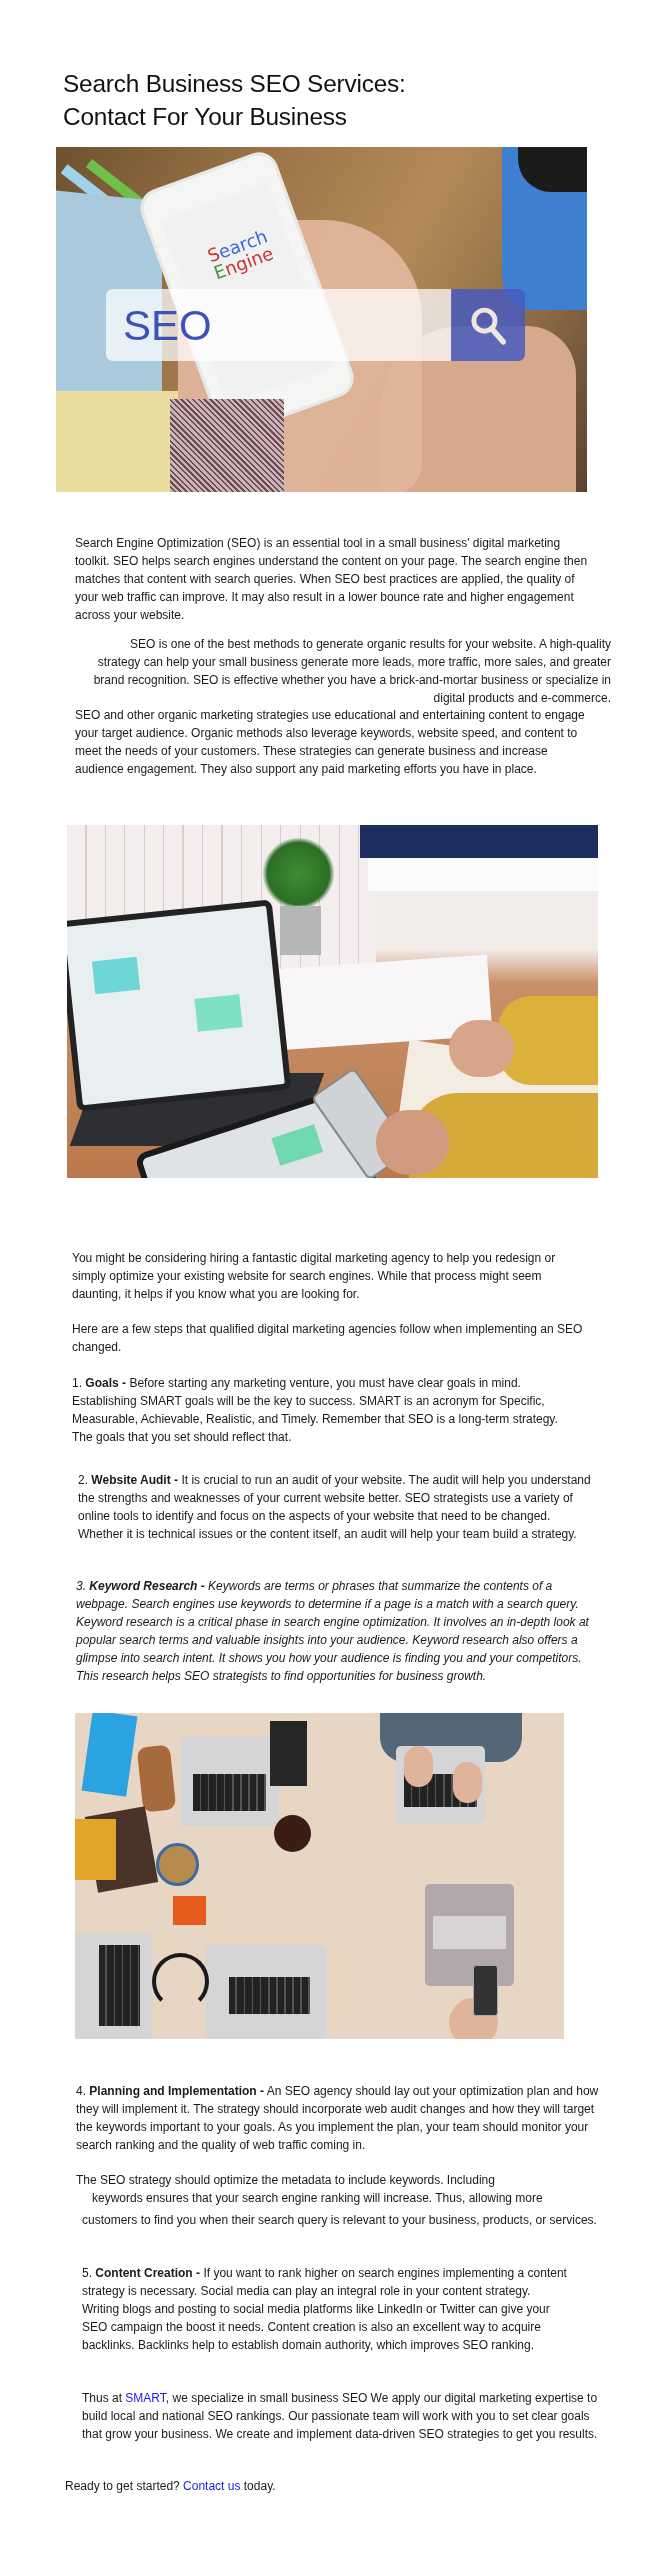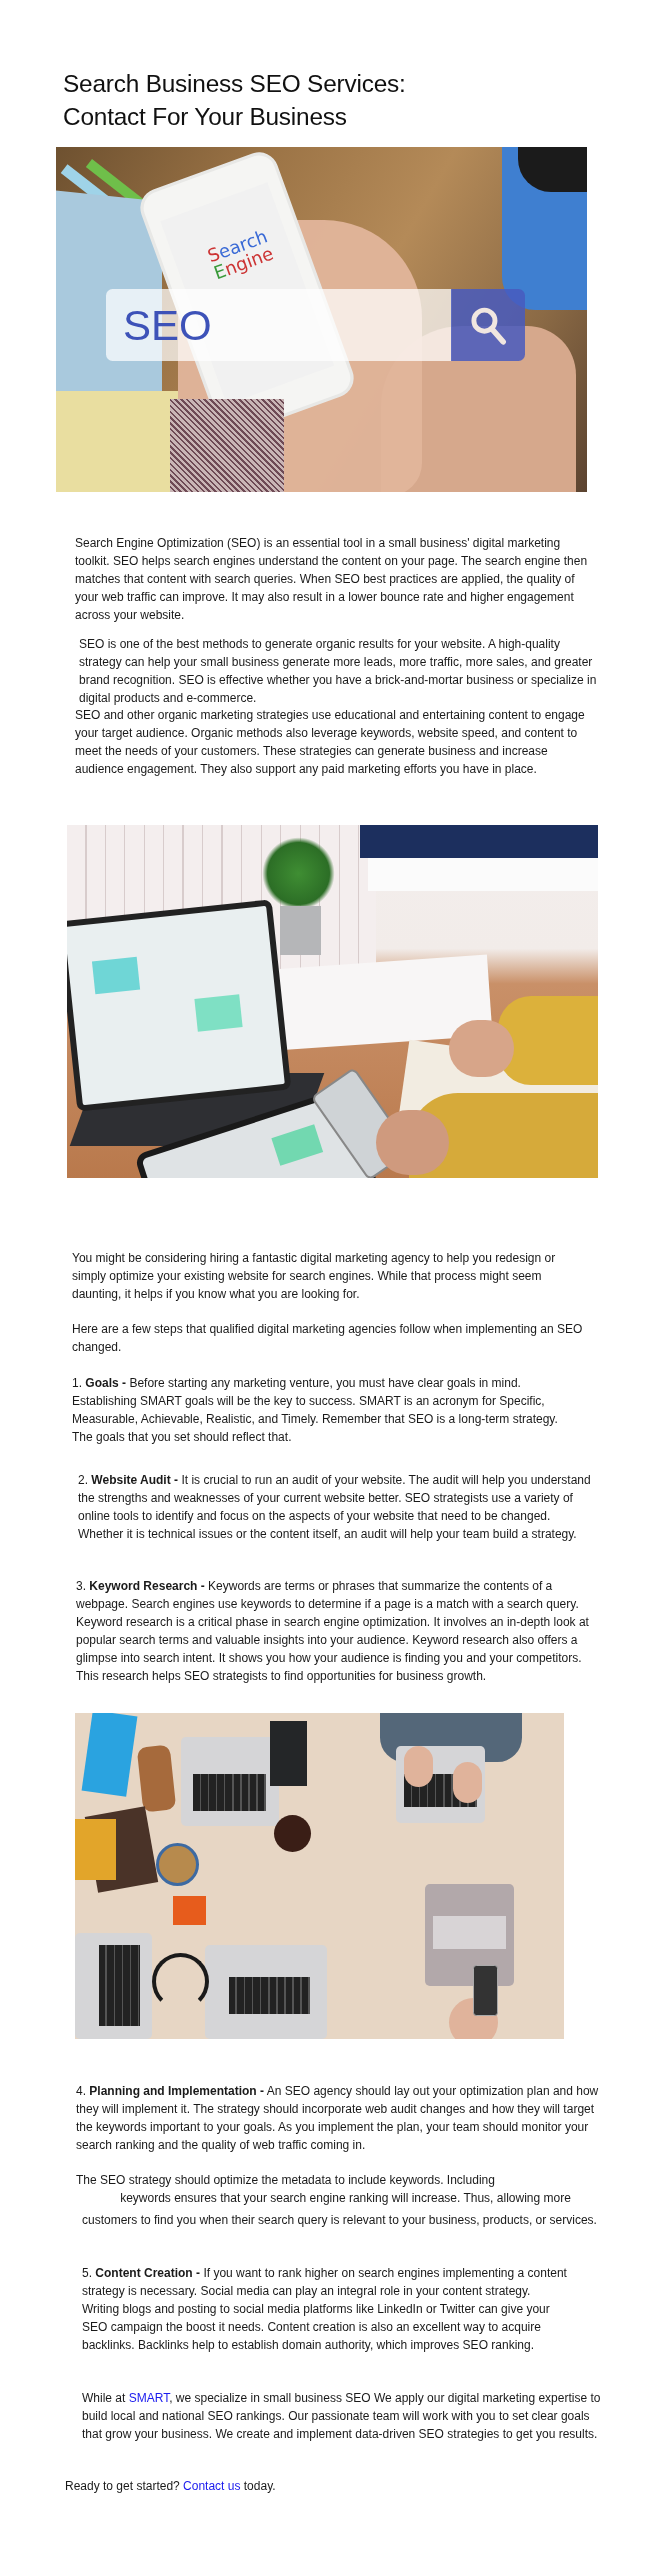--- a/index.html
+++ b/index.html
@@ -101,21 +101,21 @@
   <div class="seo-word">SEO</div>
   <div class="searchbtn">
     <svg width="39" height="41" viewBox="0 0 48 50">
       <circle cx="19" cy="19" r="13" fill="none" stroke="#f0e6e0" stroke-width="6"></circle>
       <line x1="28" y1="29" x2="42" y2="45" stroke="#f0e6e0" stroke-width="7" stroke-linecap="round"></line>
     </svg>
   </div>
 </div>
 
 <p class="abs p" style="left:64px; top:523px; width:520px;">Search Engine Optimization (SEO) is an essential tool in a small business' digital marketing toolkit. SEO helps search engines understand the content on your page. The search engine then matches that content with search queries. When SEO best practices are applied, the quality of your web traffic can improve. It may also result in a lower bounce rate and higher engagement across your website.</p>
-<p class="abs p" style="left:68px; top:624px; width:520px;">SEO is one of the best methods to generate organic results for your website. A high-quality strategy can help your small business generate more leads, more traffic, more sales, and greater brand recognition. SEO is effective whether you have a brick-and-mortar business or specialize in digital products and e-commerce.</p>
+<p class="abs p" style="left:80px; top:624px; width:520px;text-align:right;">SEO is one of the best methods to generate organic results for your website. A high-quality strategy can help your small business generate more leads, more traffic, more sales, and greater brand recognition. SEO is effective whether you have a brick-and-mortar business or specialize in digital products and e-commerce.</p>
 <p class="abs p" style="left:64px; top:695px; width:524px;">SEO and other organic marketing strategies use educational and entertaining content to engage your target audience. Organic methods also leverage keywords, website speed, and content to meet the needs of your customers. These strategies can generate business and increase audience engagement. They also support any paid marketing efforts you have in place.</p>
 
 <div class="abs img2" title="Designer sketching website wireframes with tablets and laptop on a desk">
   <div class="wall"></div>
   <div class="monitor"></div>
   <div class="monitor-base"></div>
   <div class="plant"></div>
   <div class="pot"></div>
   <div class="papers"></div>
   <div class="keyboard"></div>
@@ -143,21 +143,21 @@
   <b>Goals -</b>
   <span>Before starting any marketing venture, you must have clear goals in mind. Establishing SMART goals will be the key to success. SMART is an acronym for Specific, Measurable, Achievable, Realistic, and Timely. Remember that SEO is a long-term strategy. The goals that you set should reflect that.</span>
 </p>
 
 <p class="abs p" style="left:67px; top:1460px; width:520px;">
   <span>2.</span>
   <b>Website Audit -</b>
   <span>It is crucial to run an audit of your website. The audit will help you understand the strengths and weaknesses of your current website better. SEO strategists use a variety of online tools to identify and focus on the aspects of your website that need to be changed. Whether it is technical issues or the content itself, an audit will help your team build a strategy.</span>
 </p>
 
-<p class="abs p" style="left:65px; top:1566px; width:520px;">
+<p class="abs p" style="left:65px; top:1566px; width:520px;font-style:italic;">
   <span>3.</span>
   <b>Keyword Research -</b>
   <span>Keywords are terms or phrases that summarize the contents of a webpage. Search engines use keywords to determine if a page is a match with a search query. Keyword research is a critical phase in search engine optimization. It involves an in-depth look at popular search terms and valuable insights into your audience. Keyword research also offers a glimpse into search intent. It shows you how your audience is finding you and your competitors. This research helps SEO strategists to find opportunities for business growth.</span>
 </p>
 
 <div class="abs img3" title="Overhead view of a team working on laptops around a wooden table">
   <div class="blue-book"></div>
   <div class="pouch"></div>
   <div class="brown-book"></div>
   <div class="yellow-bag"></div>
@@ -183,29 +183,29 @@
   <div class="phone"></div>
 </div>
 
 <p class="abs p" style="left:65px; top:2071px; width:537px;">
   <span>4.</span>
   <b>Planning and Implementation -</b>
   <span>An SEO agency should lay out your optimization plan and how they will implement it. The strategy should incorporate web audit changes and how they will target the keywords important to your goals. As you implement the plan, your team should monitor your search ranking and the quality of web traffic coming in.</span>
 </p>
 
 <p class="abs p" style="left:65px; top:2160px; width:537px;">The SEO strategy should optimize the metadata to include keywords. Including</p>
-<p class="abs p" style="left:66px; top:2178px; width:537px;text-align:center;">keywords ensures that your search engine ranking will increase. Thus, allowing more</p>
+<p class="abs p" style="left:81px; top:2178px; width:537px;">keywords ensures that your search engine ranking will increase. Thus, allowing more</p>
 <p class="abs p" style="left:71px; top:2200px; width:529px;">customers to find you when their search query is relevant to your business, products, or services.</p>
 
 <p class="abs p" style="left:71px; top:2253px; width:488px;">
   <span>5.</span>
   <b>Content Creation -</b>
   <span>If you want to rank higher on search engines implementing a content strategy is necessary. Social media can play an integral role in your content strategy. Writing blogs and posting to social media platforms like LinkedIn or Twitter can give your SEO campaign the boost it needs. Content creation is also an excellent way to acquire backlinks. Backlinks help to establish domain authority, which improves SEO ranking.</span>
 </p>
 
 <p class="abs p" style="left:71px; top:2378px; width:520px;">
-  <span>While at </span><a class="link">SMART</a><span>, we specialize in small business SEO We apply our digital marketing expertise to build local and national SEO rankings. Our passionate team will work with you to set clear goals that grow your business. We create and implement data-driven SEO strategies to get you results.</span>
+  <span>Thus at </span><a class="link">SMART</a><span>, we specialize in small business SEO We apply our digital marketing expertise to build local and national SEO rankings. Our passionate team will work with you to set clear goals that grow your business. We create and implement data-driven SEO strategies to get you results.</span>
 </p>
 
 <p class="abs p" style="left:54px; top:2466px; width:520px;">
   <span>Ready to get started? </span><a class="link">Contact us</a><span> today.</span>
 </p>
 
 
 </body></html>

